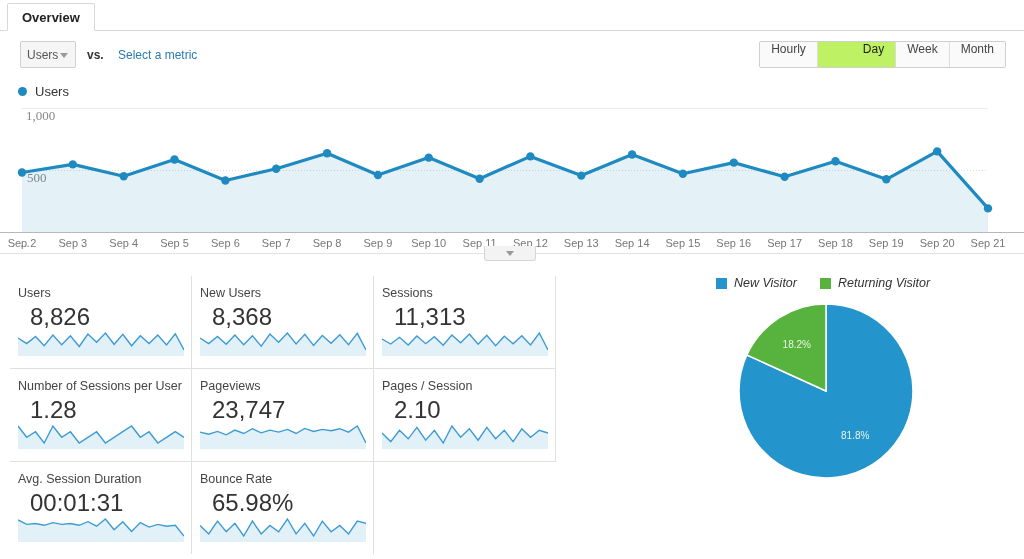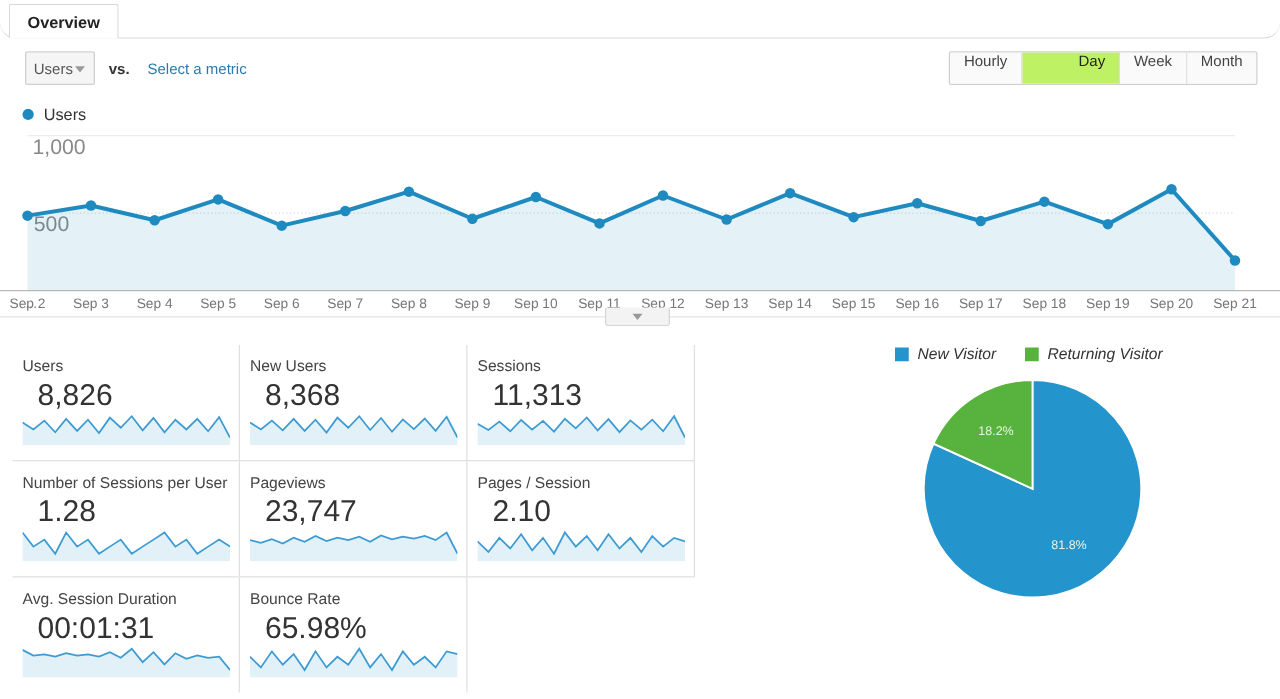--- a/index.html
+++ b/index.html
@@ -10,21 +10,20 @@
     font-family: "Liberation Sans", sans-serif;
     color: #333333;
     overflow: hidden;
   }
 
   
   .tabbar {
     position: absolute; left: 0; top: 0;
     width: 1024px; height: 31px;
     border-bottom: 1px solid #d8d8d8;
-    border-radius: 13px;
   }
   .tab {
     position: absolute; left: 7px; top: 3px;
     height: 28px; padding: 0 14px;
     display: flex; align-items: center;
     font-size: 13px; font-weight: bold; color: #222;
     background: #fff;
     border: 1px solid #d8d8d8;
     border-bottom: 1px solid #fff;
     border-radius: 2px 2px 0 0;
@@ -88,21 +87,21 @@
   .legend-text { font-size: 13px; color: #333; }
 
   
   .chart-wrap {
     position: absolute; left: 0; top: 108px;
     width: 1024px; height: 125px;
   }
   .chart-svg { display: block; }
   .ylabel {
     position: absolute;
-    font-size: 17px; color: #888;
+    font-size: 13px; color: #888; font-family: Liberation Serif, serif;
   }
   .ylabel-1000 { left: 26px; top: 108px; }
   .ylabel-500  { left: 27px; top: 170px; }
 
   
   .xaxis {
     position: absolute; left: 0; top: 232px;
     width: 1024px; height: 22px;
     border-top: 1px solid #b8b8b8;
   }

